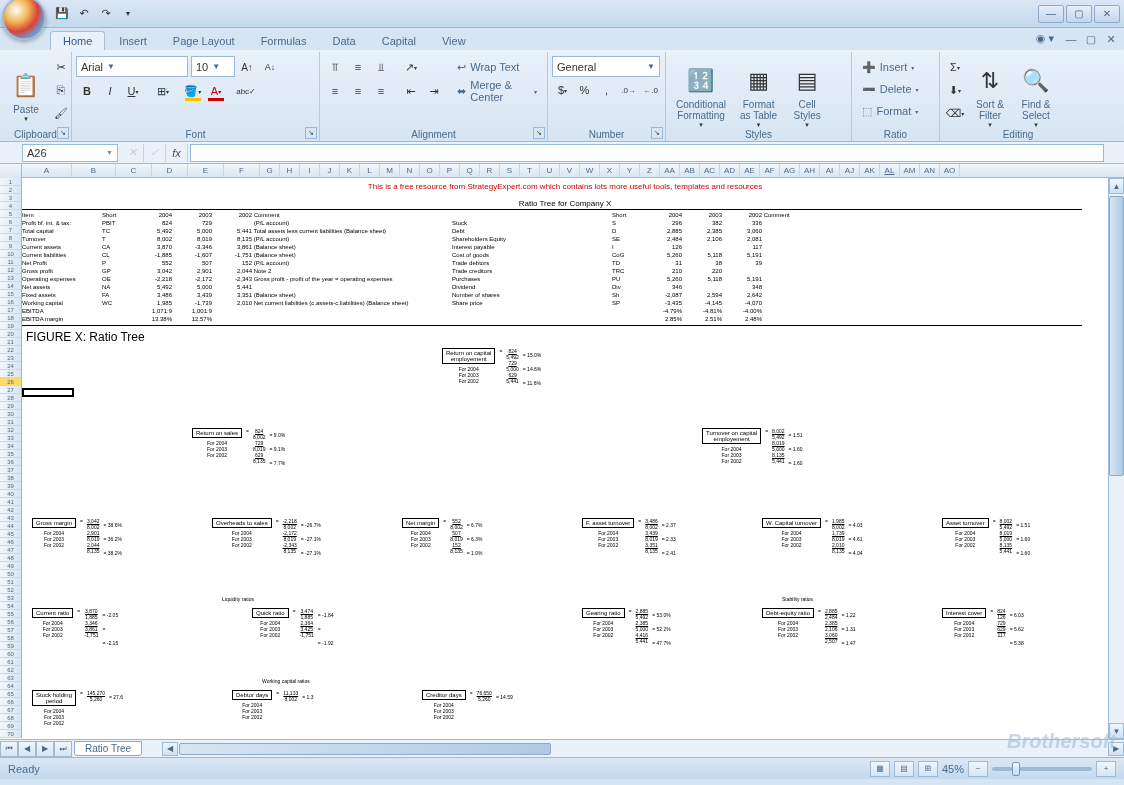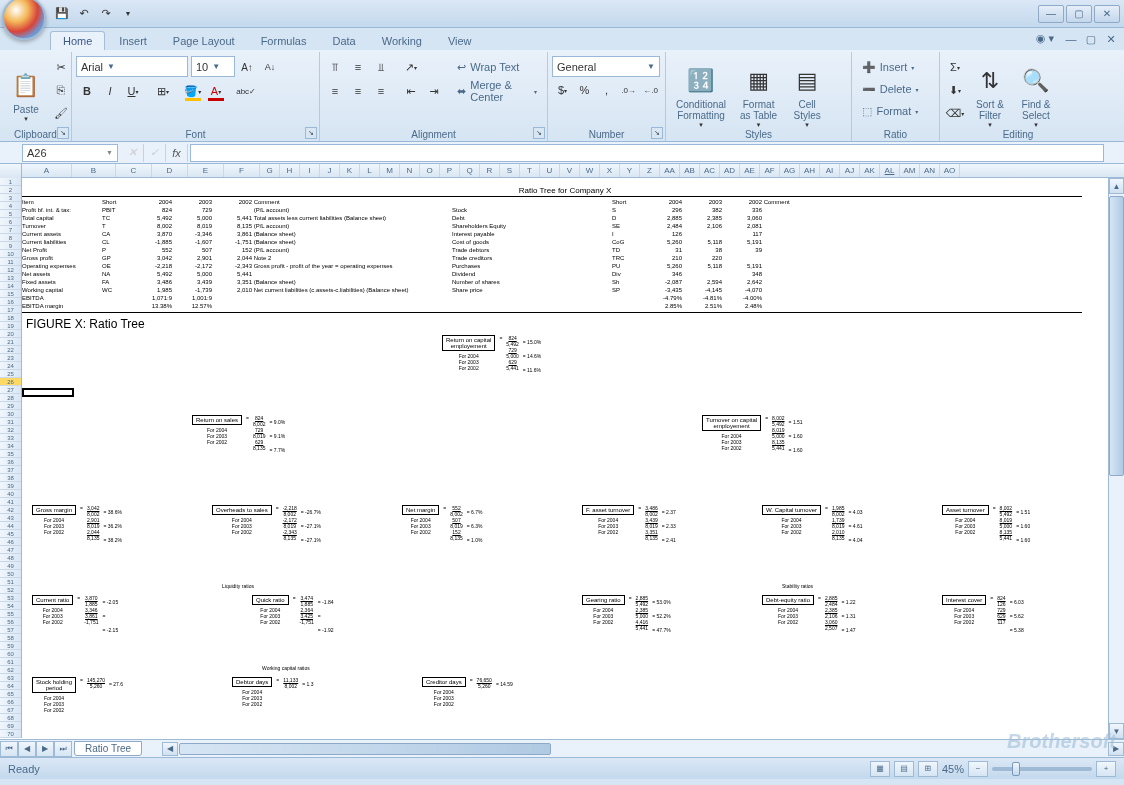--- a/index.html
+++ b/index.html
@@ -103,21 +103,21 @@
     <div class="win-btn">✕</div>
   </div>
 </div>
 
 <div class="tabs">
   <div class="tab active">Home</div>
   <div class="tab">Insert</div>
   <div class="tab">Page Layout</div>
   <div class="tab">Formulas</div>
   <div class="tab">Data</div>
-  <div class="tab">Working</div>
+  <div class="tab">Capital</div>
   <div class="tab">View</div>
 </div>
 <div class="help-icon">◉ ▾</div>
 <div class="sub-controls">
   <div class="sub-btn">—</div>
   <div class="sub-btn">▢</div>
   <div class="sub-btn">✕</div>
 </div>
 
 <div class="ribbon">
@@ -431,20 +431,21 @@
       <div class="row-h">63</div>
       <div class="row-h">64</div>
       <div class="row-h">65</div>
       <div class="row-h">66</div>
       <div class="row-h">67</div>
       <div class="row-h">68</div>
       <div class="row-h">69</div>
       <div class="row-h">70</div>
     </div>
   <div class="grid-content">
+    <div class="red-banner">This is a free resource from StrategyExpert.com which contains lots more useful tools, templates and resources</div>
     <div class="ratio-title">Ratio Tree for Company X</div>
     <div class="hr"></div>
     <div class="data-table" id="dtable">
         <div class="data-row" style="font-weight:normal;">
           <span style="width:80px;">Item</span>
           <span style="width:30px;">Short</span>
           <span style="width:40px;text-align:right;">2004</span>
           <span style="width:40px;text-align:right;">2003</span>
           <span style="width:40px;text-align:right;">2002</span>
           <span style="width:200px;">&nbsp;Comment</span>

